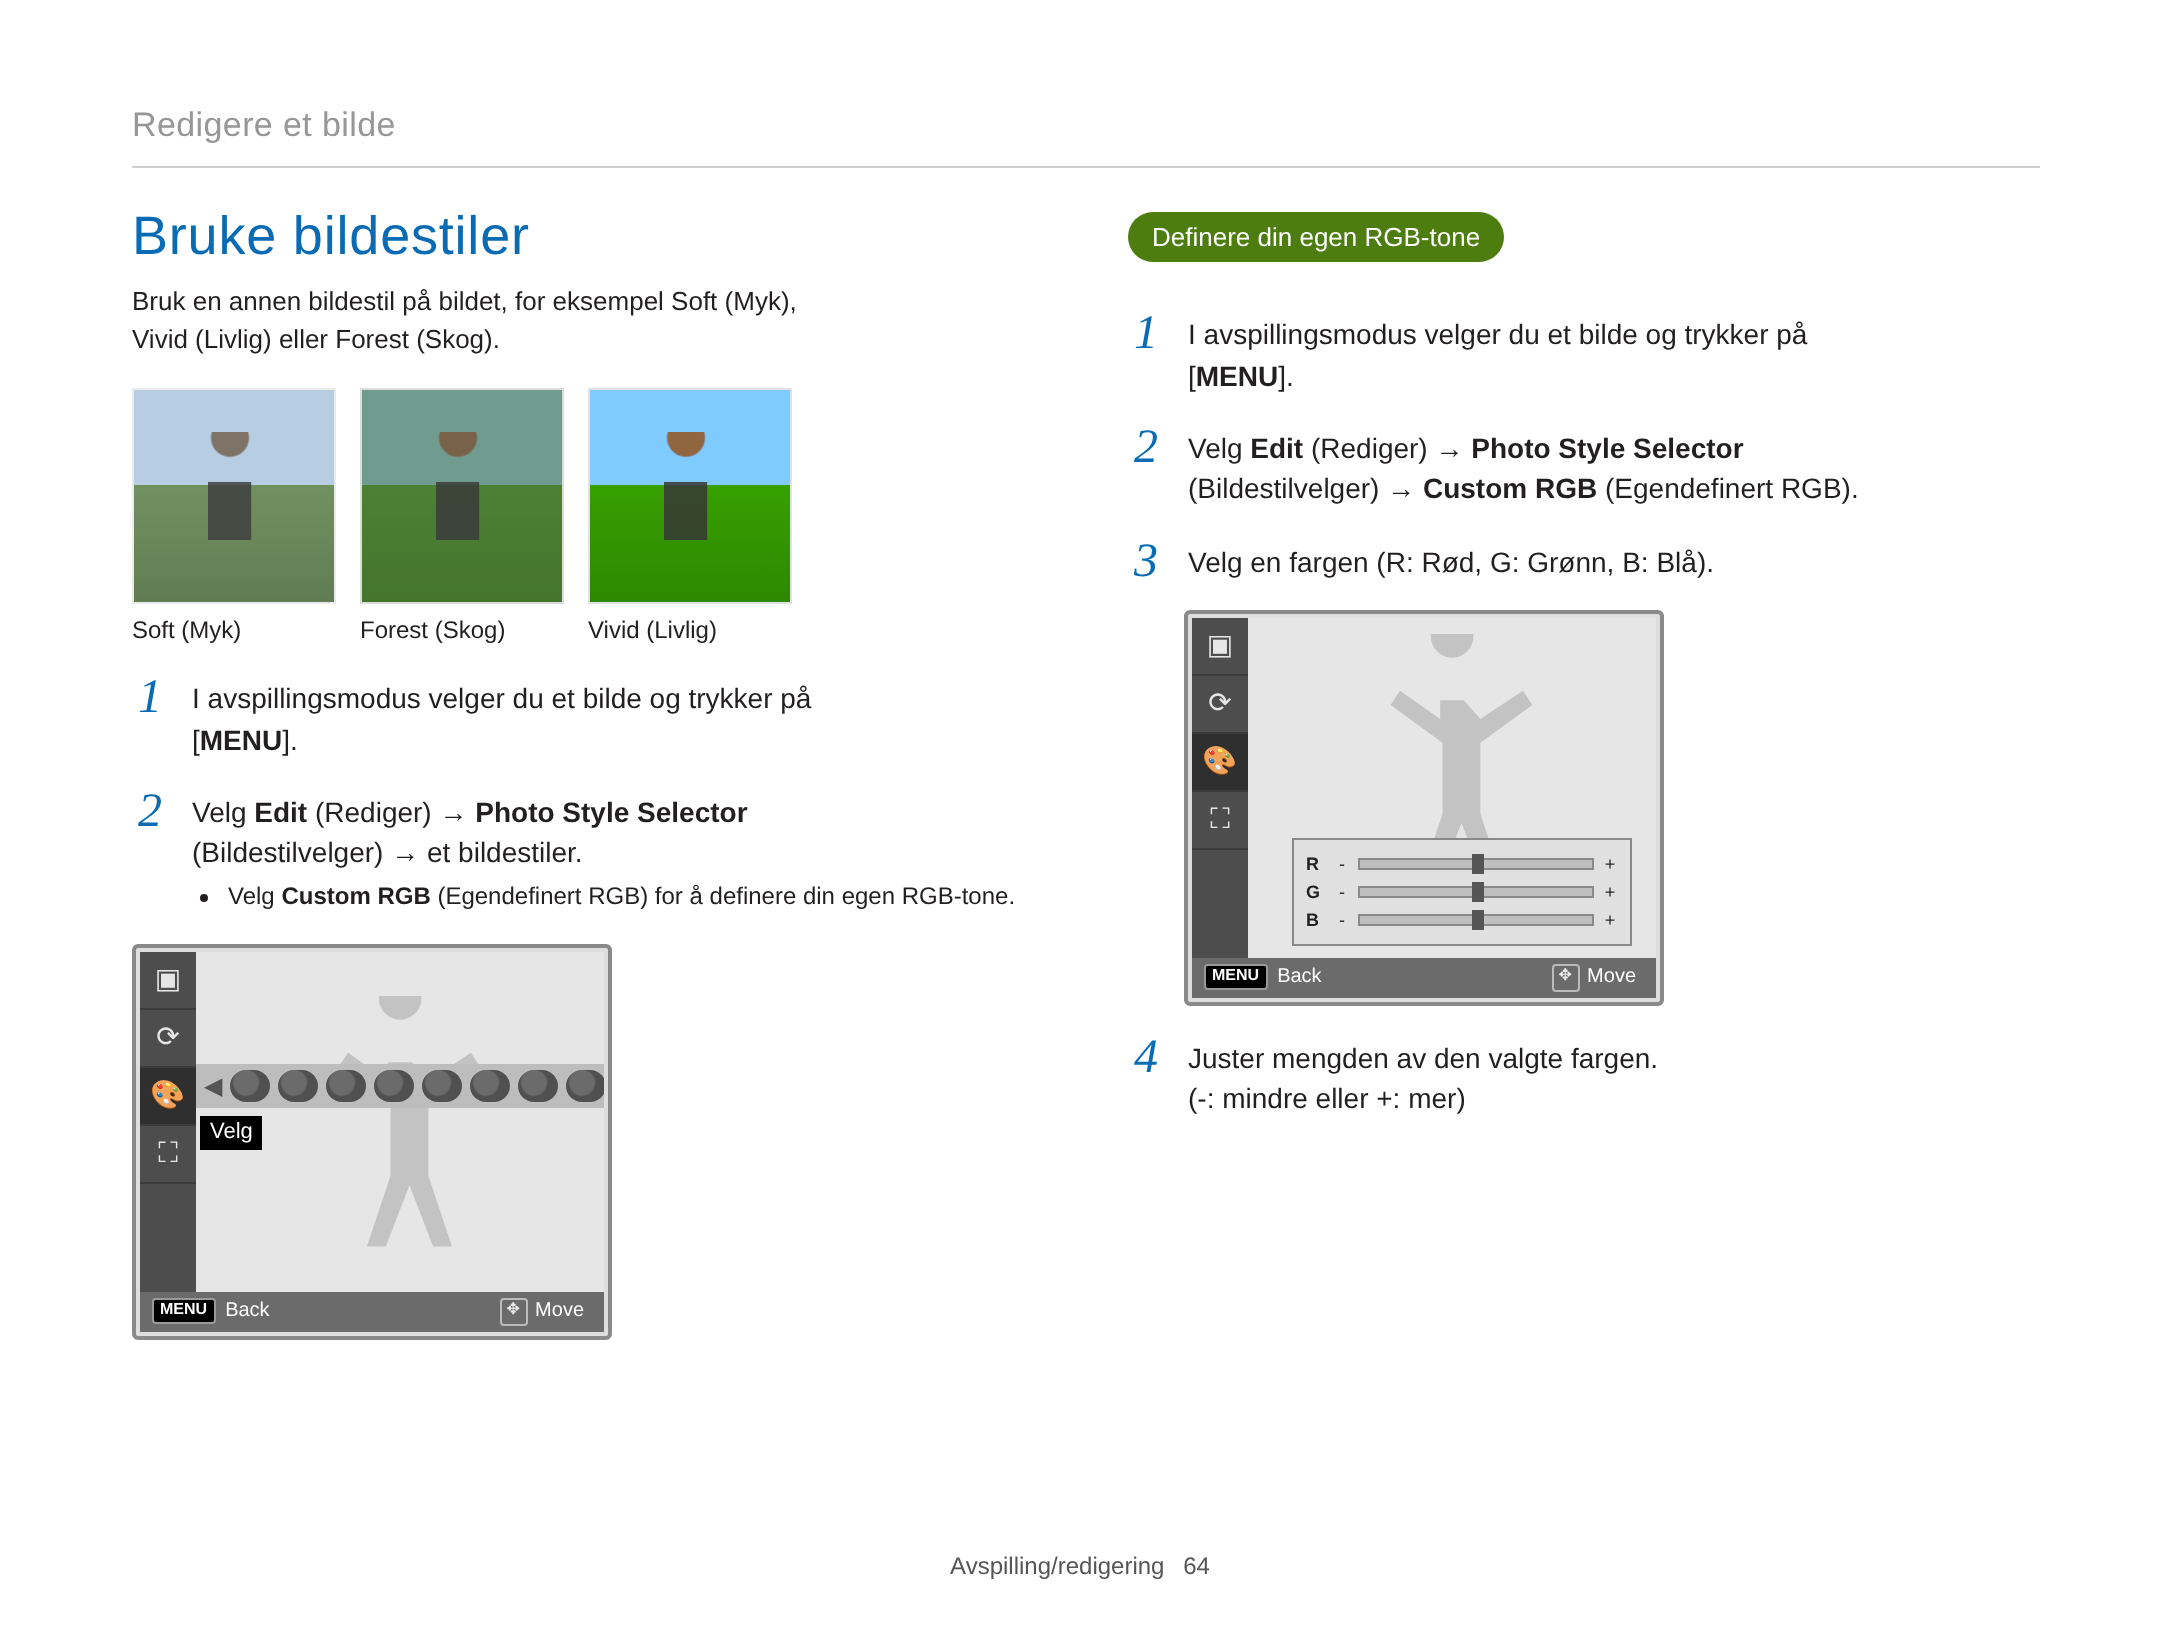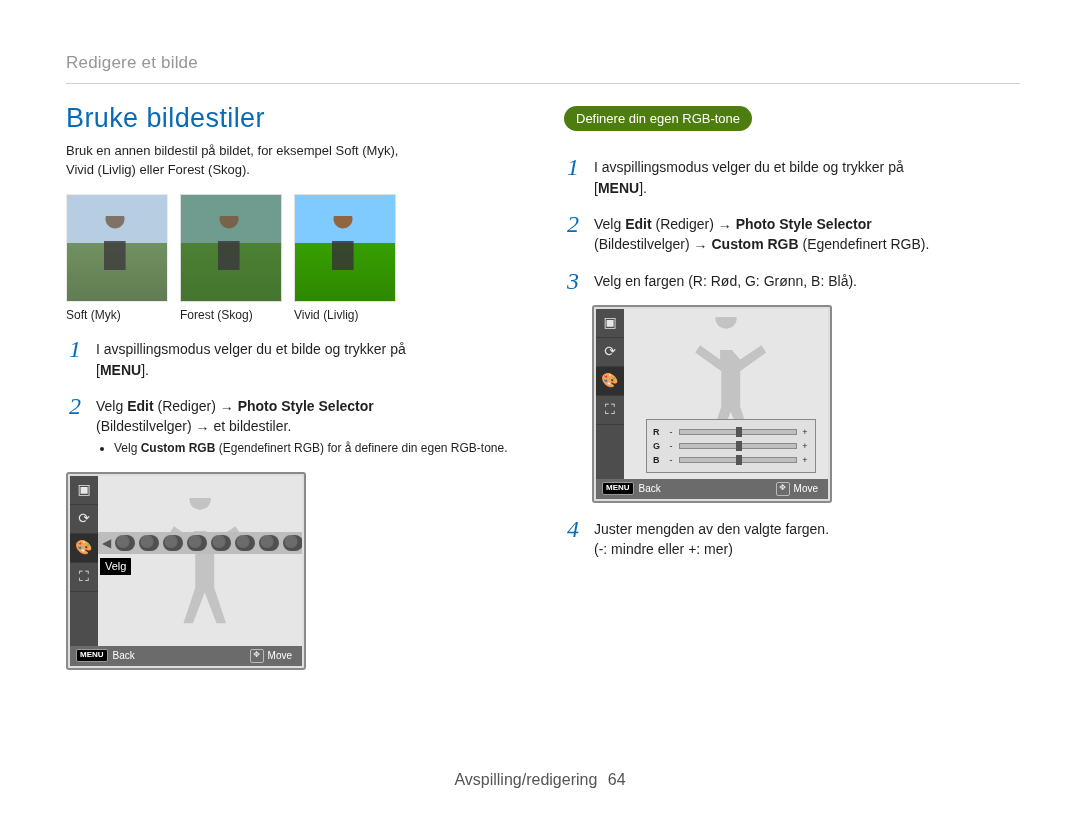--- a/index.html
+++ b/index.html
@@ -203,21 +203,21 @@
   .rgbpanel .op{width:8px;text-align:center;}
   .rgbpanel .track{
     flex:1;height:4px;background:#bfbfbf;border:1px solid #8a8a8a;position:relative;
   }
   .rgbpanel .track .knob{
     position:absolute;top:-3px;left:48%;width:6px;height:10px;background:#555;
   }
   .pagefoot{
     position:absolute;left:0;right:0;bottom:24px;
     text-align:center;
-    font-size:16px;
+    font-size:12px;
     color:#555;
   }
   .pagefoot .pn{margin-left:6px;}
 </style>
 </head>
 <body>
 
 <div class="page">
   <div class="breadcrumb">Redigere et bilde</div>
   <hr class="sep">

